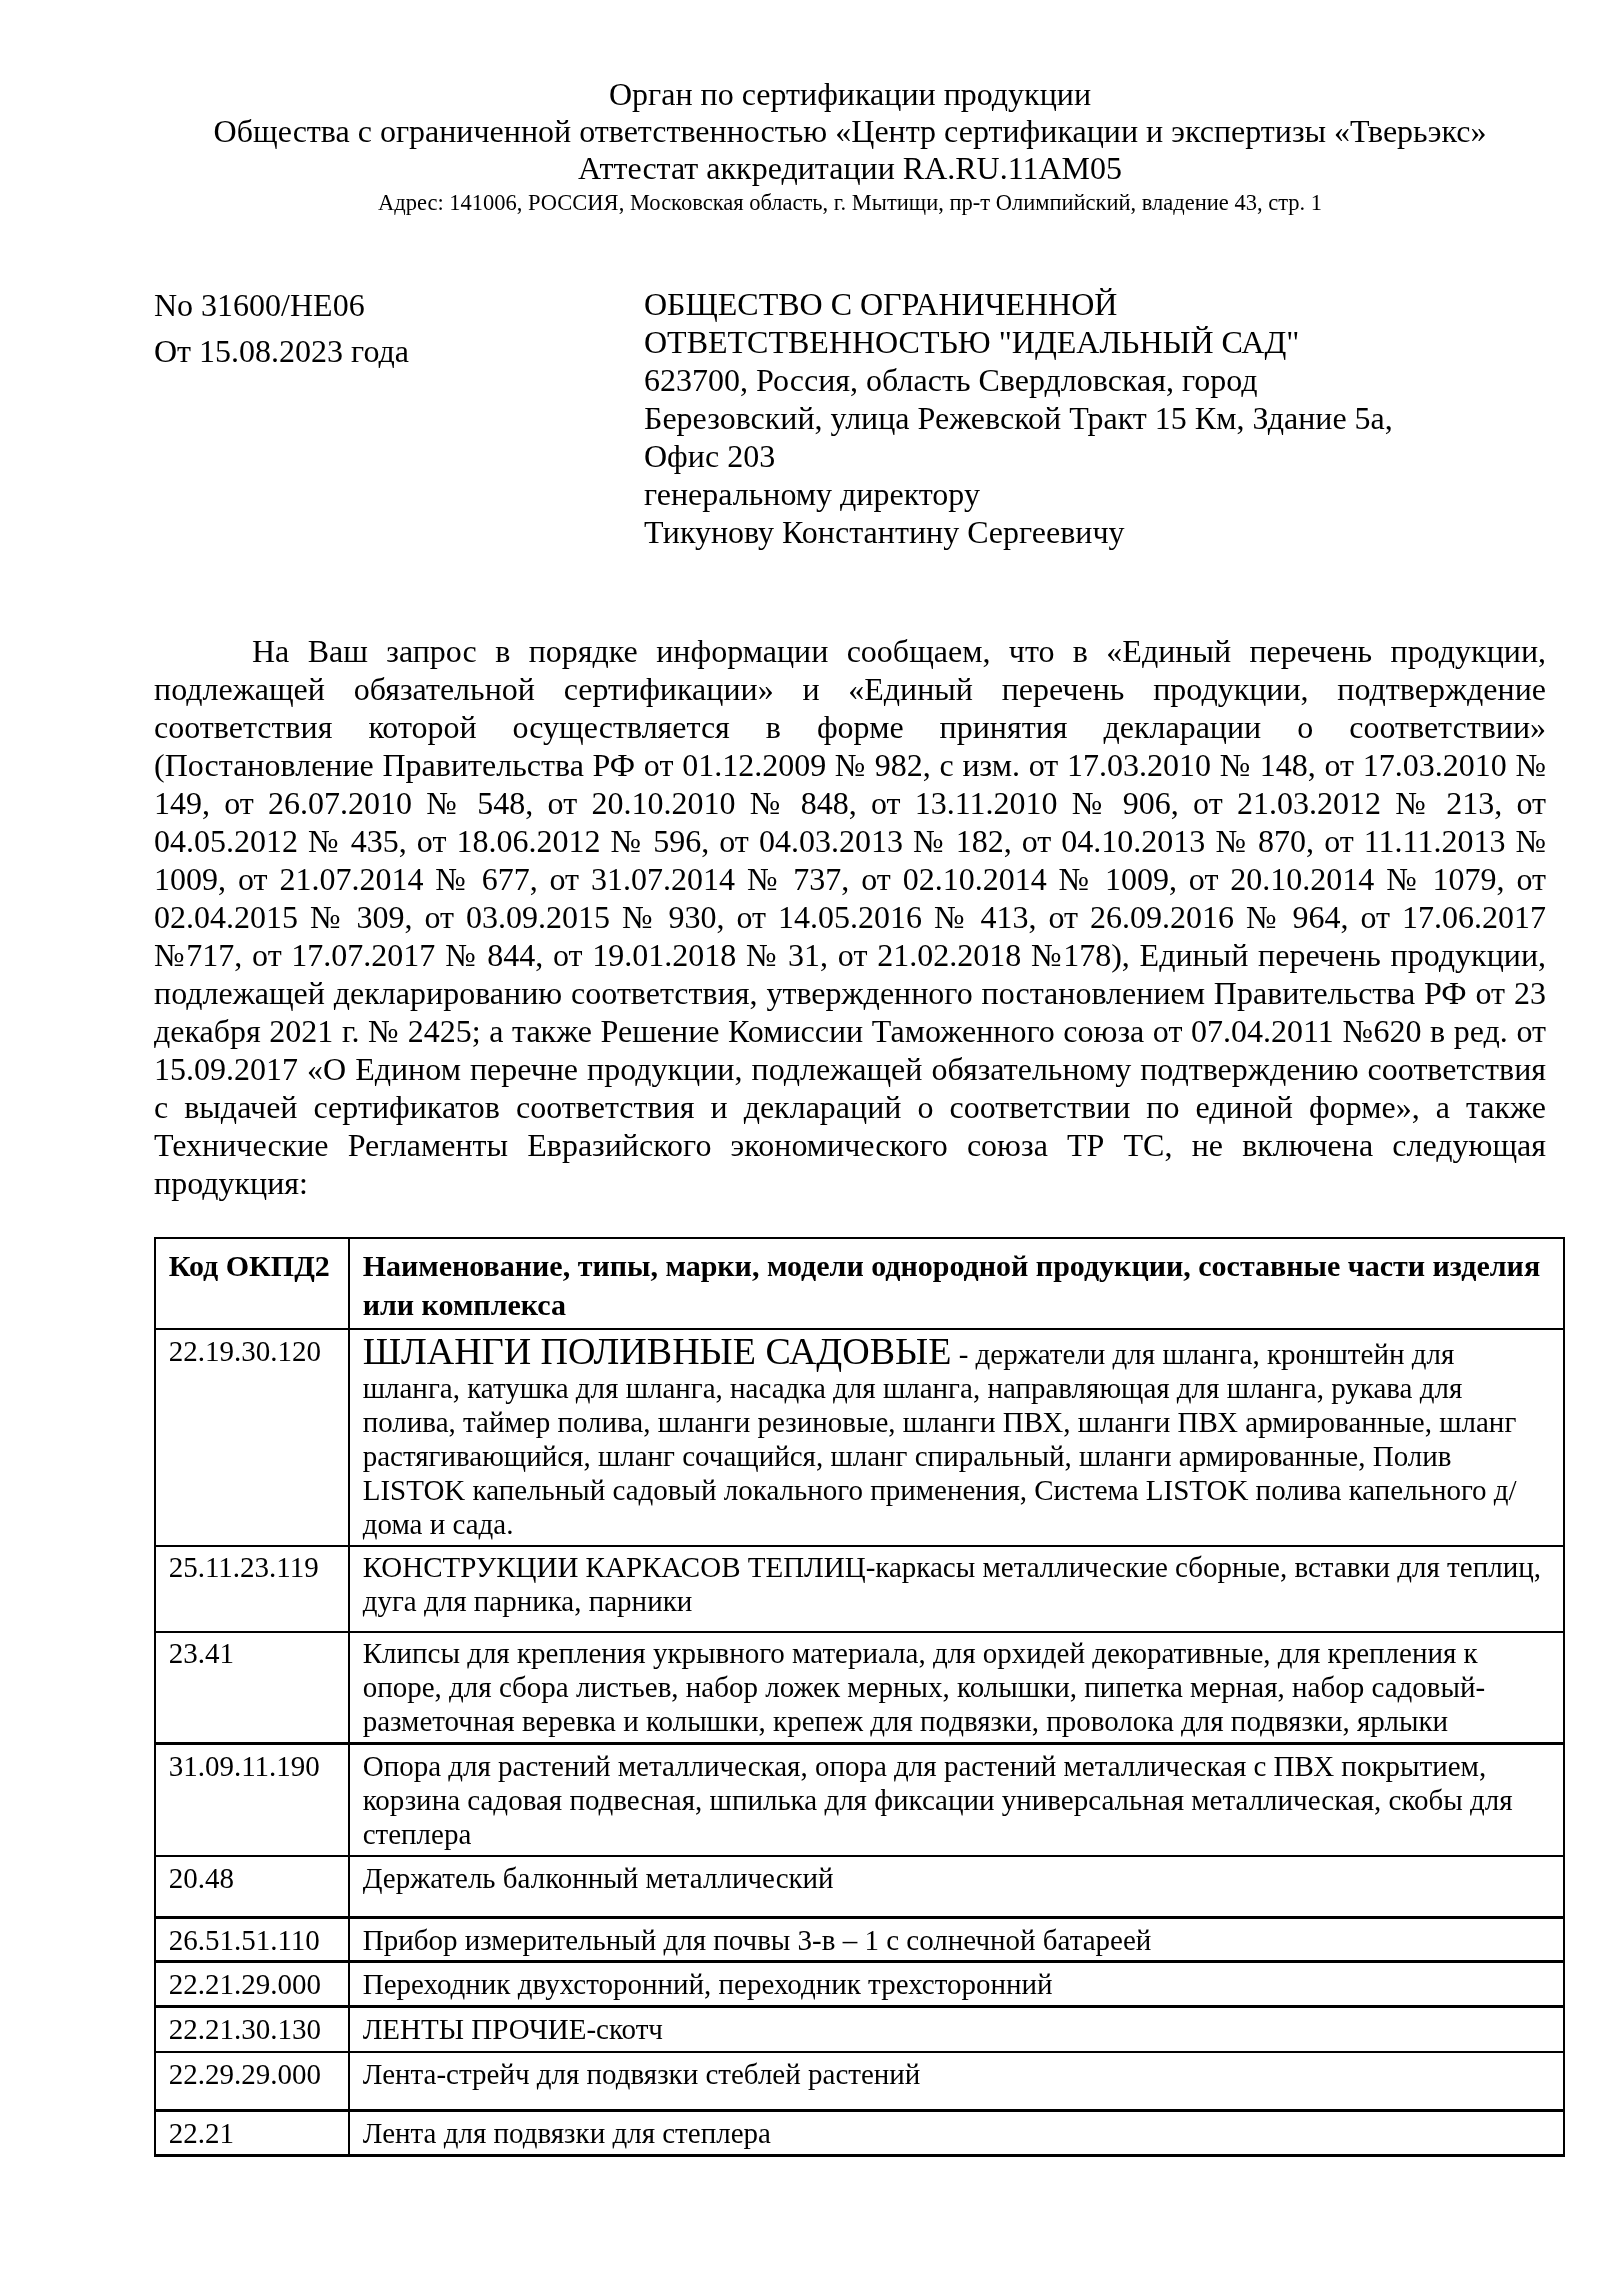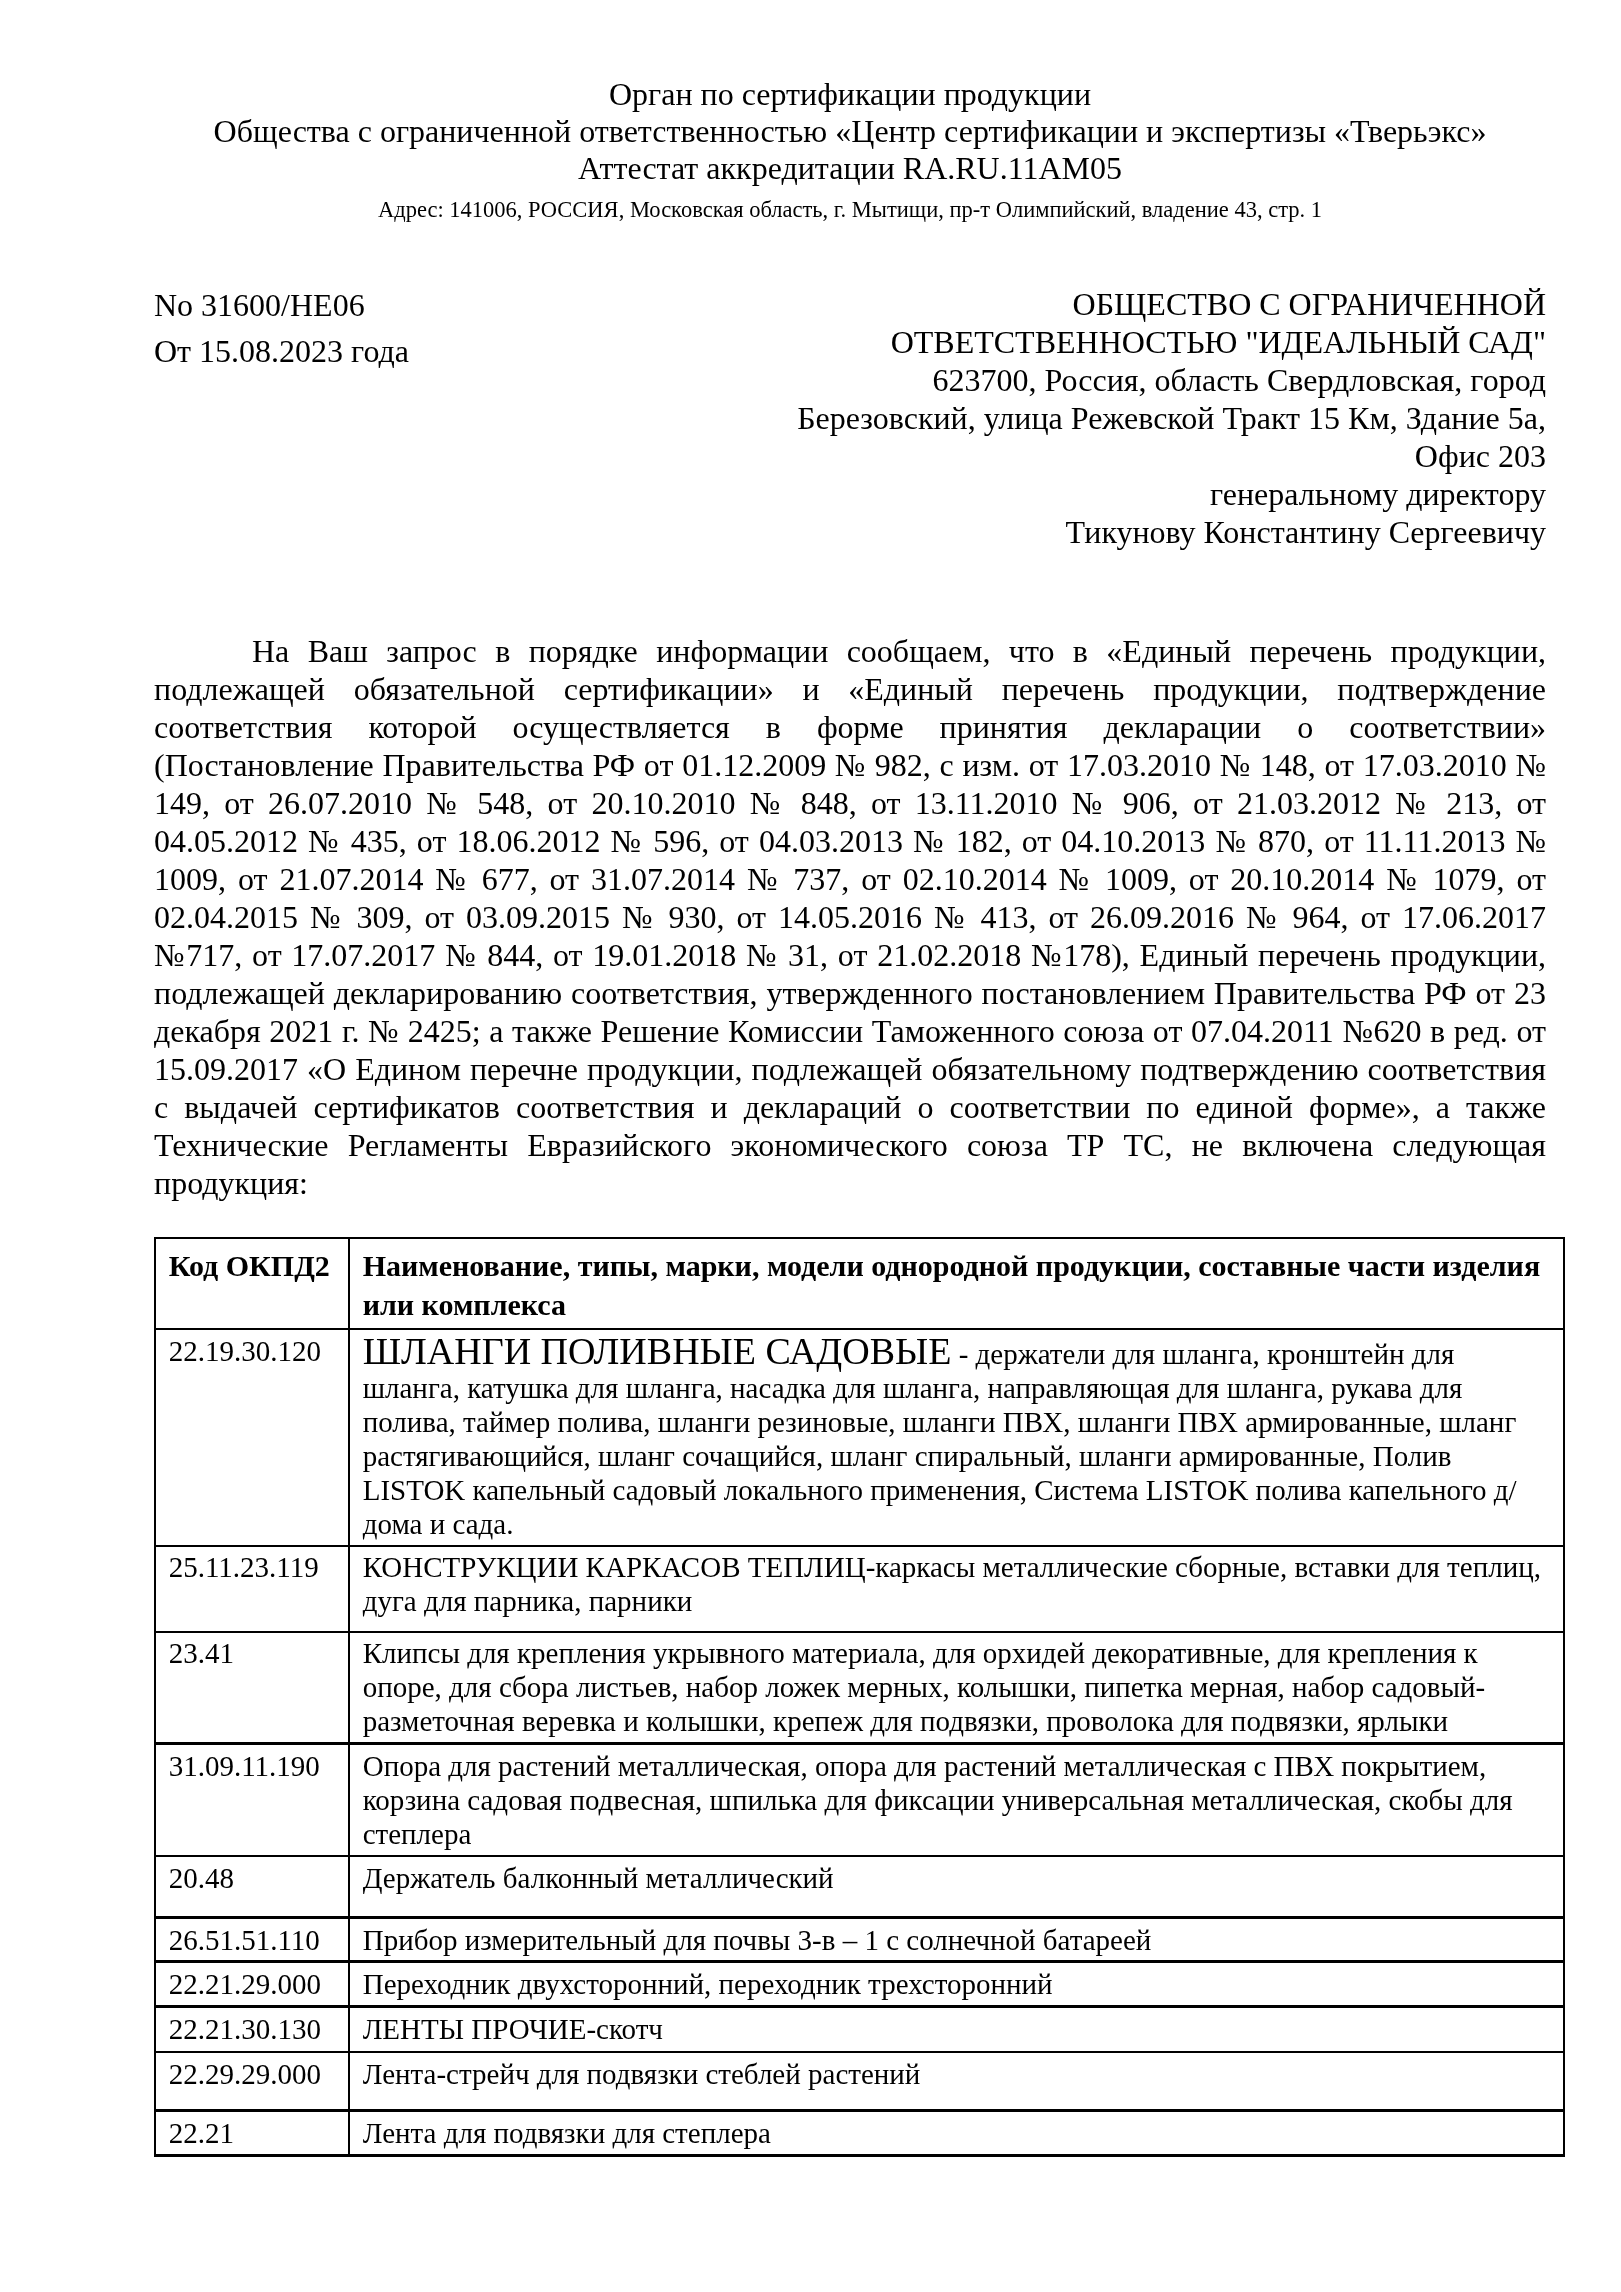--- a/index.html
+++ b/index.html
@@ -18,37 +18,37 @@
     position: absolute;
     left: 154px; top: 76px;
     width: 1392px;
     text-align: center;
     font-size: 32px;
     line-height: 37px;
   }
   .letterhead .addr {
     font-size: 22.5px;
     line-height: 29px;
-    margin-top: 8px;
+    margin-top: 1px;
   }
 
   
   .ref-block {
     position: absolute;
     left: 154px; top: 282px;
     font-size: 32px;
     line-height: 46px;
   }
 
   
   .recipient {
     position: absolute;
     right: 75px; top: 285px;
     width: 902px;
-    text-align: right;
+    text-align: left;
     font-size: 32px;
     line-height: 38px;
   }
 
   
   .body-par {
     position: absolute;
     left: 154px; top: 632px;
     width: 1392px;
     margin: 0;

